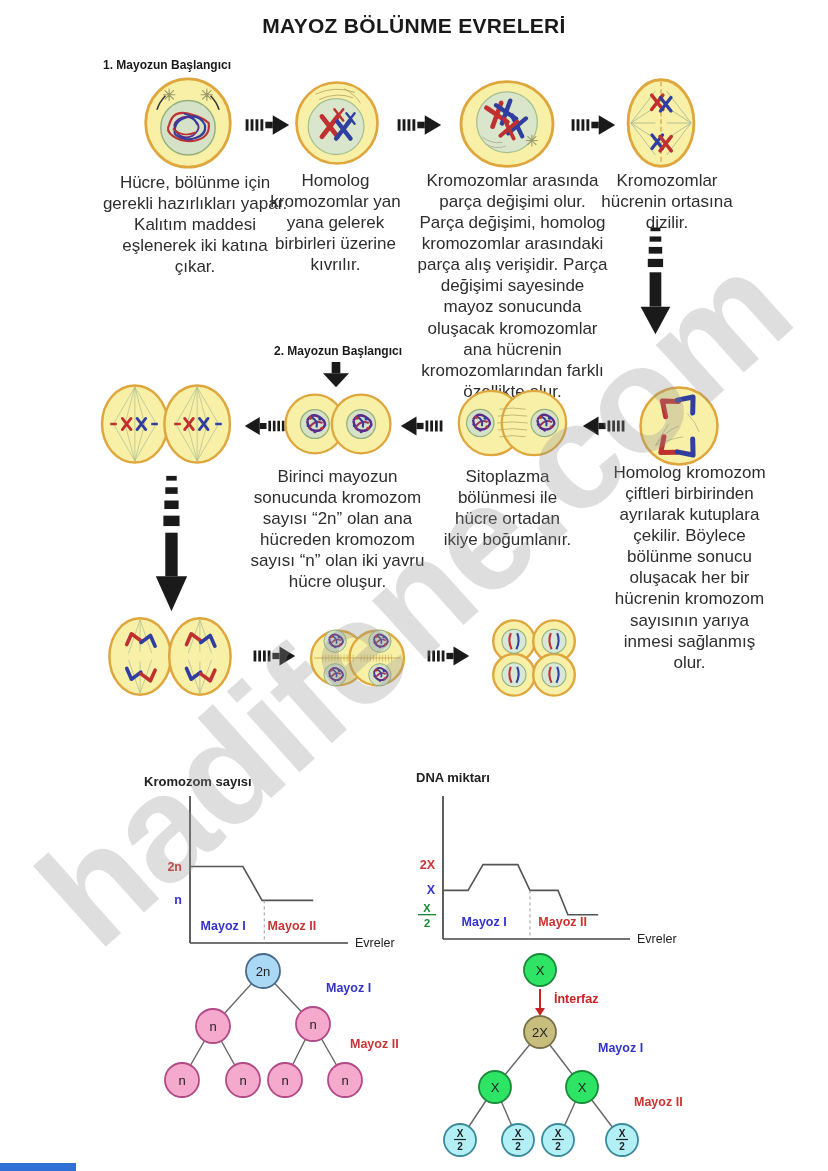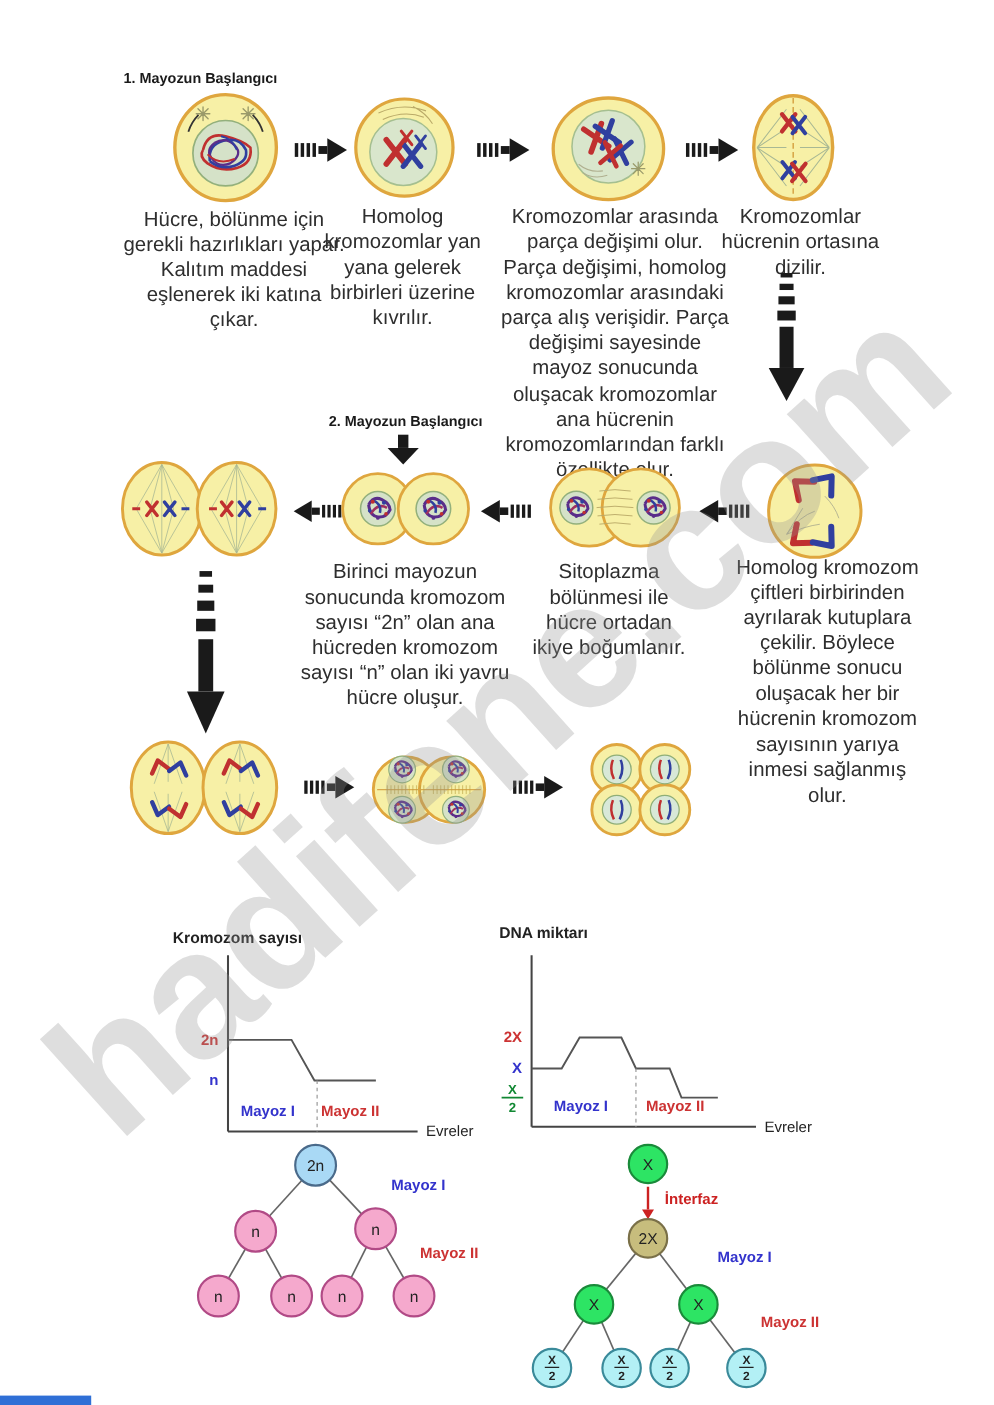--- a/index.html
+++ b/index.html
@@ -48,20 +48,21 @@
   <g id="nuc2v">
     <circle r="15" fill="#d8e8d8" stroke="#8fae77" stroke-width="1.3"></circle>
     <path d="M-4 -10 Q-8 0 -3 10" fill="none" stroke="#c03030" stroke-width="2.6"></path>
     <path d="M4 -10 Q8 0 3 10" fill="none" stroke="#303f9f" stroke-width="2.6"></path>
   </g>
  </defs>
 </svg>
 
 <div class="page">
 
+  <div class="abs page-title">MAYOZ BÖLÜNME EVRELERİ</div>
 
   <div class="abs hsec" style="left:103px;top:58px;">1. Mayozun Başlangıcı</div>
 
   <div class="cell-svg" style="left:140px;top:76px;width:96px;height:94px;">
     <svg viewBox="0 0 100 100">
       <ellipse cx="50" cy="50" rx="45" ry="47" class="cm"></ellipse>
       <circle cx="50" cy="55" r="29" fill="#d5e2c8" stroke="#93b07c" stroke-width="1.5"></circle>
       <path d="M30 52 Q34 36 50 40 T72 50 Q74 64 60 68 T34 64 Q26 58 30 52" fill="none" stroke="#c03030" stroke-width="2.3"></path>
       <path d="M36 62 Q34 48 48 44 T68 52 Q70 62 58 66 T36 62" fill="none" stroke="#303f9f" stroke-width="2.3"></path>
       <path d="M40 46 Q50 40 58 48 T54 64 Q44 68 38 60 T40 46" fill="none" stroke="#5a2d8a" stroke-width="2"></path>

